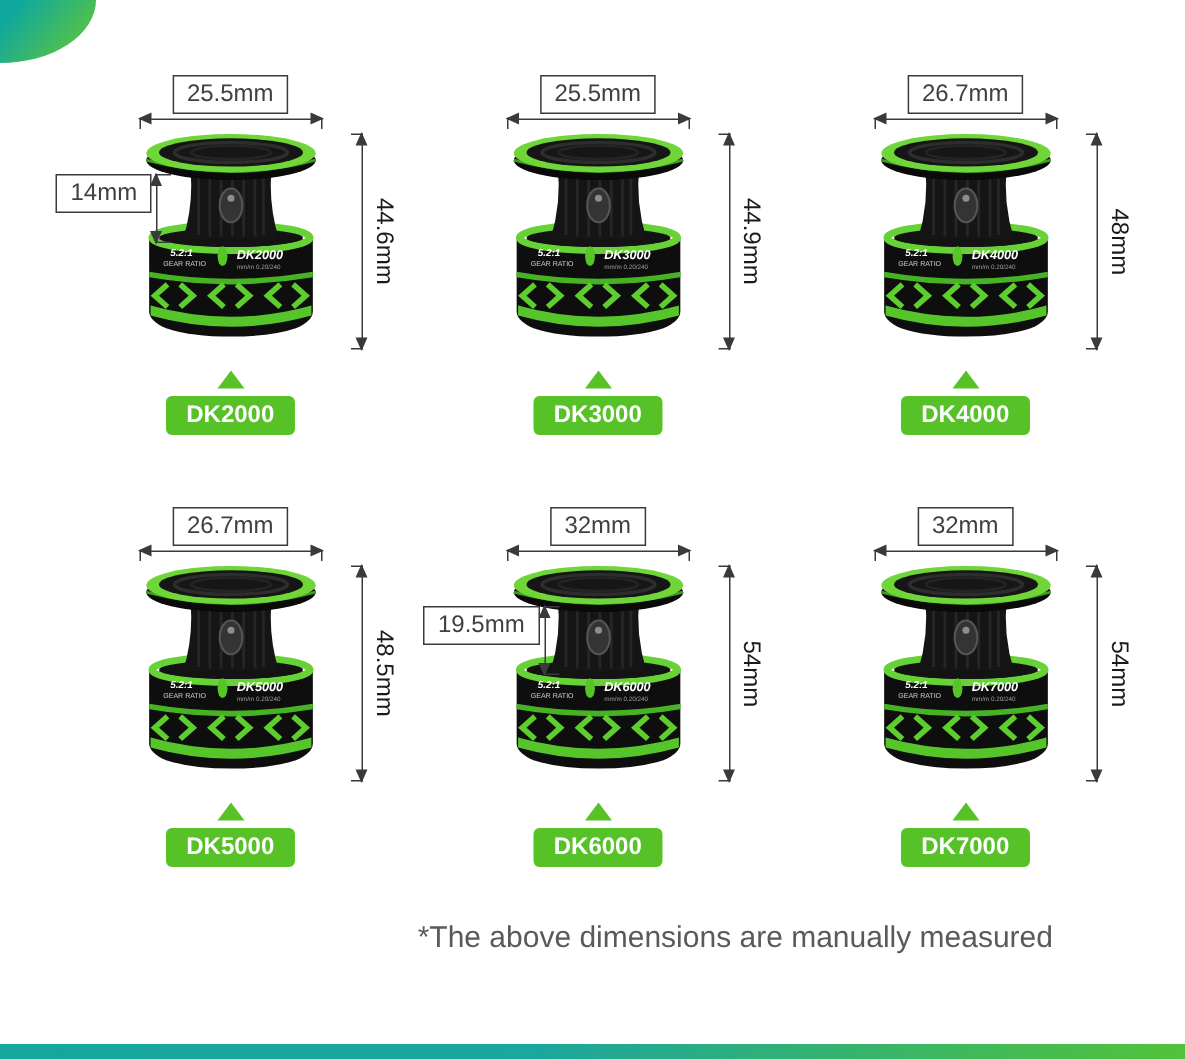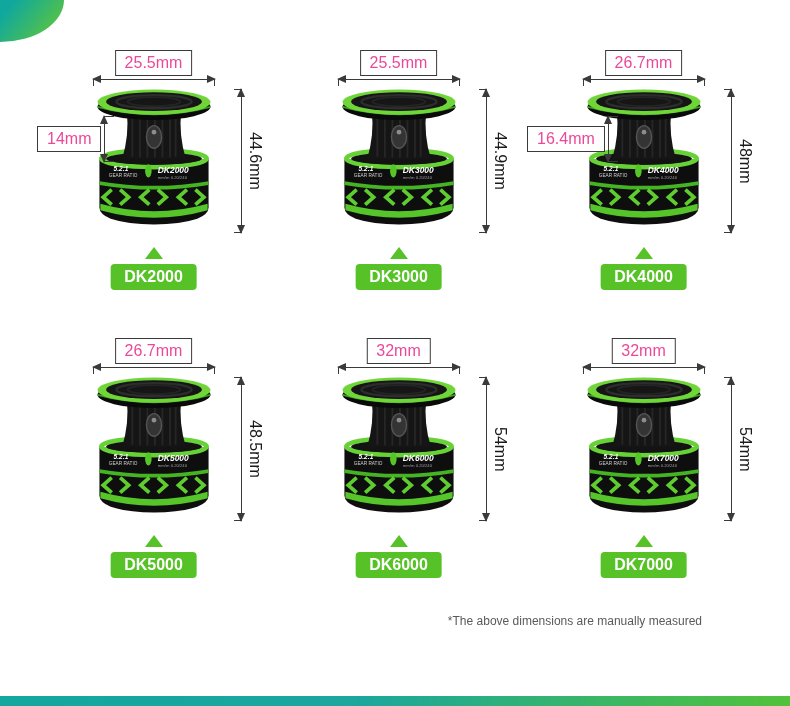--- a/index.html
+++ b/index.html
@@ -16,21 +16,21 @@
   
   .corner{position:absolute;top:0;left:0;width:64px;height:42px;
     background:linear-gradient(130deg,var(--teal) 15%,#5cc53e 85%);
     border-bottom-right-radius:100% 100%;}
 
   
   .grid{position:absolute;top:50px;left:31px;width:735px;display:flex;flex-wrap:wrap;}
   .cell{position:relative;width:245px;height:250px;margin-bottom:38px;}
 
   
-  .dim-box{border:1px solid var(--dim-line);background:#fff;color:#ec4899;
+  .dim-box{border:1px solid var(--dim-line);background:#fff;color:#404040;
     font-size:16px;line-height:22px;padding:1px 9px;white-space:nowrap;}
   .dim-box-top{position:absolute;top:0;left:50%;transform:translateX(-50%);z-index:4;}
 
   
   .h-arrow{position:absolute;top:29px;left:50%;transform:translateX(-50%);
     width:122px;height:1px;background:var(--dim-line);z-index:3;}
   .h-arrow::before{content:"";position:absolute;left:-1px;top:-4px;
     border-top:4.5px solid transparent;border-bottom:4.5px solid transparent;
     border-right:9px solid var(--dim-line);}
   .h-arrow::after{content:"";position:absolute;right:-1px;top:-4px;
@@ -42,21 +42,21 @@
   
   .v-arrow{position:relative;width:1px;background:var(--dim-line);}
   .v-arrow::before{content:"";position:absolute;top:-1px;left:-4px;
     border-left:4.5px solid transparent;border-right:4.5px solid transparent;
     border-bottom:9px solid var(--dim-line);}
   .v-arrow::after{content:"";position:absolute;bottom:-1px;left:-4px;
     border-left:4.5px solid transparent;border-right:4.5px solid transparent;
     border-top:9px solid var(--dim-line);}
 
   
-  .dim-left{position:absolute;left:6px;top:66px;height:46px;display:flex;align-items:center;z-index:5;}
+  .dim-left{position:absolute;left:6px;top:66px;height:46px;display:flex;align-items:flex-start;z-index:5;}
   .v-arrow-sm{height:100%;margin-left:3px;}
   .v-arrow-sm .htick{position:absolute;left:0;width:10px;height:1px;background:var(--dim-line);}
   .v-arrow-sm .ht{top:0}.v-arrow-sm .hb{bottom:0}
 
   
   .dim-right{position:absolute;top:39px;right:12px;height:144px;display:flex;align-items:center;z-index:4;}
   .v-arrow-tall{height:100%;}
   .v-arrow-tall .htick{position:absolute;right:0;width:8px;height:1px;background:var(--dim-line);}
   .v-arrow-tall .ht{top:0}.v-arrow-tall .hb{bottom:0}
   .v-label{writing-mode:vertical-rl;font-size:16px;color:#1a1a1a;margin-left:4px;white-space:nowrap;}
@@ -71,21 +71,21 @@
 
   
   .pointer{position:absolute;top:197px;left:50%;transform:translateX(-50%);
     width:0;height:0;border-left:9px solid transparent;border-right:9px solid transparent;
     border-bottom:12px solid var(--accent-green);}
   .badge{position:absolute;top:214px;left:50%;transform:translateX(-50%);
     background:var(--accent-green);color:#fff;font-weight:bold;font-size:16px;
     padding:4px 14px;border-radius:4px;white-space:nowrap;}
 
   
-  .note{position:absolute;top:614px;right:88px;font-size:12px;color:var(--note-gray);}
+  .note{position:absolute;top:614px;right:88px;font-size:20px;color:var(--note-gray);}
   .bottom-bar{position:absolute;left:0;bottom:0;width:100%;height:10px;
     background:linear-gradient(90deg,#14a79e 0%,#1ba69e 45%,#52c23a 100%);}
 </style>
 </head>
 <body>
 
 <div class="page">
   <div class="corner"></div>
   <div class="grid">
   <div class="cell">
@@ -246,141 +246,141 @@
       <circle cx="70" cy="47" r="2.5" fill="#8d8d8d"></circle>
 
       <ellipse cx="70" cy="20" rx="60" ry="14" fill="#0a0a0a"></ellipse>
       <path d="M10,20 Q70,36 130,20" stroke="#3f9e22" stroke-width="2" fill="none"></path>
       <ellipse cx="70" cy="15" rx="60" ry="13.5" fill="#6fd539"></ellipse>
       <ellipse cx="70" cy="14.5" rx="51" ry="10" fill="#161616"></ellipse>
       <ellipse cx="70" cy="14.5" rx="40" ry="7" fill="none" stroke="#2d2d2d" stroke-width="2.5"></ellipse>
       <ellipse cx="70" cy="14.5" rx="28" ry="4.8" fill="none" stroke="#242424" stroke-width="2"></ellipse>
     </svg>
 
+
+    <div class="dim-right">
+      <div class="v-arrow v-arrow-tall">
+        <i class="htick ht"></i>
+        <i class="htick hb"></i>
+      </div>
+      <div class="v-label">48mm</div>
+    </div>
+
+    <div class="pointer"></div>
+    <div class="badge">DK4000</div>
+  </div>
+
+  <div class="cell">
+
+    <div class="dim-box dim-box-top">26.7mm</div>
+    <div class="h-arrow">
+      <i class="tick tl"></i>
+      <i class="tick tr"></i>
+    </div>
+
+    <svg class="spool" viewBox="0 0 140 152" aria-hidden="true">
+
+      <path d="M12,76 L12,127 Q12,134 24,139 Q42,145 70,145 Q98,145 116,139 Q128,134 128,127 L128,76 Z" fill="#0e0e0e"></path>
+
+      <path d="M13,123 Q70,139 127,123 L127,130 Q70,146 13,130 Z" fill="#55c52a"></path>
+
+      <path d="M12,99 Q70,109 128,99 L128,103 Q70,113 12,103 Z" fill="#46b324"></path>
+
+      <g stroke="#5ecd2f" stroke-width="4" fill="none">
+        <path d="M25,108 l-9,8 l9,8 M34,108 l9,8 l-9,8"></path>
+        <path d="M65,108 l-9,8 l9,8 M74,108 l9,8 l-9,8"></path>
+        <path d="M105,108 l-9,8 l9,8 M114,108 l9,8 l-9,8"></path>
+      </g>
+
+      <ellipse cx="70" cy="75" rx="56" ry="9" fill="none" stroke="#67d236" stroke-width="5"></ellipse>
+      <ellipse cx="70" cy="75" rx="51" ry="6.5" fill="#131313"></ellipse>
+
+      <text class="t-ratio" x="27" y="88">5.2:1</text>
+      <text class="t-ratio-label" x="22" y="95">GEAR RATIO</text>
+      <ellipse cx="64" cy="88" rx="3.5" ry="7" fill="#55c527"></ellipse>
+      <text class="t-code" x="74" y="90">DK5000</text>
+      <text class="t-cap" x="74" y="97">mm/m 0.20/240</text>
+
+      <path d="M41,24 Q44,50 36,76 L104,76 Q96,50 99,24 Z" fill="#151515"></path>
+      <path d="M47,27 V73 M55,26 V74 M63,26 V74 M71,26 V74 M79,26 V74 M87,26 V74 M93,27 V73" stroke="#262626" stroke-width="2" fill="none"></path>
+      <ellipse cx="70" cy="52" rx="8" ry="12" fill="#343434" stroke="#555555" stroke-width="1.5"></ellipse>
+      <circle cx="70" cy="47" r="2.5" fill="#8d8d8d"></circle>
+
+      <ellipse cx="70" cy="20" rx="60" ry="14" fill="#0a0a0a"></ellipse>
+      <path d="M10,20 Q70,36 130,20" stroke="#3f9e22" stroke-width="2" fill="none"></path>
+      <ellipse cx="70" cy="15" rx="60" ry="13.5" fill="#6fd539"></ellipse>
+      <ellipse cx="70" cy="14.5" rx="51" ry="10" fill="#161616"></ellipse>
+      <ellipse cx="70" cy="14.5" rx="40" ry="7" fill="none" stroke="#2d2d2d" stroke-width="2.5"></ellipse>
+      <ellipse cx="70" cy="14.5" rx="28" ry="4.8" fill="none" stroke="#242424" stroke-width="2"></ellipse>
+    </svg>
+
+
+    <div class="dim-right">
+      <div class="v-arrow v-arrow-tall">
+        <i class="htick ht"></i>
+        <i class="htick hb"></i>
+      </div>
+      <div class="v-label">48.5mm</div>
+    </div>
+
+    <div class="pointer"></div>
+    <div class="badge">DK5000</div>
+  </div>
+
+  <div class="cell">
+
+    <div class="dim-box dim-box-top">32mm</div>
+    <div class="h-arrow">
+      <i class="tick tl"></i>
+      <i class="tick tr"></i>
+    </div>
+
+    <svg class="spool" viewBox="0 0 140 152" aria-hidden="true">
+
+      <path d="M12,76 L12,127 Q12,134 24,139 Q42,145 70,145 Q98,145 116,139 Q128,134 128,127 L128,76 Z" fill="#0e0e0e"></path>
+
+      <path d="M13,123 Q70,139 127,123 L127,130 Q70,146 13,130 Z" fill="#55c52a"></path>
+
+      <path d="M12,99 Q70,109 128,99 L128,103 Q70,113 12,103 Z" fill="#46b324"></path>
+
+      <g stroke="#5ecd2f" stroke-width="4" fill="none">
+        <path d="M25,108 l-9,8 l9,8 M34,108 l9,8 l-9,8"></path>
+        <path d="M65,108 l-9,8 l9,8 M74,108 l9,8 l-9,8"></path>
+        <path d="M105,108 l-9,8 l9,8 M114,108 l9,8 l-9,8"></path>
+      </g>
+
+      <ellipse cx="70" cy="75" rx="56" ry="9" fill="none" stroke="#67d236" stroke-width="5"></ellipse>
+      <ellipse cx="70" cy="75" rx="51" ry="6.5" fill="#131313"></ellipse>
+
+      <text class="t-ratio" x="27" y="88">5.2:1</text>
+      <text class="t-ratio-label" x="22" y="95">GEAR RATIO</text>
+      <ellipse cx="64" cy="88" rx="3.5" ry="7" fill="#55c527"></ellipse>
+      <text class="t-code" x="74" y="90">DK6000</text>
+      <text class="t-cap" x="74" y="97">mm/m 0.20/240</text>
+
+      <path d="M41,24 Q44,50 36,76 L104,76 Q96,50 99,24 Z" fill="#151515"></path>
+      <path d="M47,27 V73 M55,26 V74 M63,26 V74 M71,26 V74 M79,26 V74 M87,26 V74 M93,27 V73" stroke="#262626" stroke-width="2" fill="none"></path>
+      <ellipse cx="70" cy="52" rx="8" ry="12" fill="#343434" stroke="#555555" stroke-width="1.5"></ellipse>
+      <circle cx="70" cy="47" r="2.5" fill="#8d8d8d"></circle>
+
+      <ellipse cx="70" cy="20" rx="60" ry="14" fill="#0a0a0a"></ellipse>
+      <path d="M10,20 Q70,36 130,20" stroke="#3f9e22" stroke-width="2" fill="none"></path>
+      <ellipse cx="70" cy="15" rx="60" ry="13.5" fill="#6fd539"></ellipse>
+      <ellipse cx="70" cy="14.5" rx="51" ry="10" fill="#161616"></ellipse>
+      <ellipse cx="70" cy="14.5" rx="40" ry="7" fill="none" stroke="#2d2d2d" stroke-width="2.5"></ellipse>
+      <ellipse cx="70" cy="14.5" rx="28" ry="4.8" fill="none" stroke="#242424" stroke-width="2"></ellipse>
+    </svg>
+
     <div class="dim-left">
-      <div class="dim-box">16.4mm</div>
+      <div class="dim-box">19.5mm</div>
       <div class="v-arrow v-arrow-sm">
         <i class="htick ht"></i>
         <i class="htick hb"></i>
       </div>
     </div>
-
-    <div class="dim-right">
-      <div class="v-arrow v-arrow-tall">
-        <i class="htick ht"></i>
-        <i class="htick hb"></i>
-      </div>
-      <div class="v-label">48mm</div>
-    </div>
-
-    <div class="pointer"></div>
-    <div class="badge">DK4000</div>
-  </div>
-
-  <div class="cell">
-
-    <div class="dim-box dim-box-top">26.7mm</div>
-    <div class="h-arrow">
-      <i class="tick tl"></i>
-      <i class="tick tr"></i>
-    </div>
-
-    <svg class="spool" viewBox="0 0 140 152" aria-hidden="true">
-
-      <path d="M12,76 L12,127 Q12,134 24,139 Q42,145 70,145 Q98,145 116,139 Q128,134 128,127 L128,76 Z" fill="#0e0e0e"></path>
-
-      <path d="M13,123 Q70,139 127,123 L127,130 Q70,146 13,130 Z" fill="#55c52a"></path>
-
-      <path d="M12,99 Q70,109 128,99 L128,103 Q70,113 12,103 Z" fill="#46b324"></path>
-
-      <g stroke="#5ecd2f" stroke-width="4" fill="none">
-        <path d="M25,108 l-9,8 l9,8 M34,108 l9,8 l-9,8"></path>
-        <path d="M65,108 l-9,8 l9,8 M74,108 l9,8 l-9,8"></path>
-        <path d="M105,108 l-9,8 l9,8 M114,108 l9,8 l-9,8"></path>
-      </g>
-
-      <ellipse cx="70" cy="75" rx="56" ry="9" fill="none" stroke="#67d236" stroke-width="5"></ellipse>
-      <ellipse cx="70" cy="75" rx="51" ry="6.5" fill="#131313"></ellipse>
-
-      <text class="t-ratio" x="27" y="88">5.2:1</text>
-      <text class="t-ratio-label" x="22" y="95">GEAR RATIO</text>
-      <ellipse cx="64" cy="88" rx="3.5" ry="7" fill="#55c527"></ellipse>
-      <text class="t-code" x="74" y="90">DK5000</text>
-      <text class="t-cap" x="74" y="97">mm/m 0.20/240</text>
-
-      <path d="M41,24 Q44,50 36,76 L104,76 Q96,50 99,24 Z" fill="#151515"></path>
-      <path d="M47,27 V73 M55,26 V74 M63,26 V74 M71,26 V74 M79,26 V74 M87,26 V74 M93,27 V73" stroke="#262626" stroke-width="2" fill="none"></path>
-      <ellipse cx="70" cy="52" rx="8" ry="12" fill="#343434" stroke="#555555" stroke-width="1.5"></ellipse>
-      <circle cx="70" cy="47" r="2.5" fill="#8d8d8d"></circle>
-
-      <ellipse cx="70" cy="20" rx="60" ry="14" fill="#0a0a0a"></ellipse>
-      <path d="M10,20 Q70,36 130,20" stroke="#3f9e22" stroke-width="2" fill="none"></path>
-      <ellipse cx="70" cy="15" rx="60" ry="13.5" fill="#6fd539"></ellipse>
-      <ellipse cx="70" cy="14.5" rx="51" ry="10" fill="#161616"></ellipse>
-      <ellipse cx="70" cy="14.5" rx="40" ry="7" fill="none" stroke="#2d2d2d" stroke-width="2.5"></ellipse>
-      <ellipse cx="70" cy="14.5" rx="28" ry="4.8" fill="none" stroke="#242424" stroke-width="2"></ellipse>
-    </svg>
-
-
-    <div class="dim-right">
-      <div class="v-arrow v-arrow-tall">
-        <i class="htick ht"></i>
-        <i class="htick hb"></i>
-      </div>
-      <div class="v-label">48.5mm</div>
-    </div>
-
-    <div class="pointer"></div>
-    <div class="badge">DK5000</div>
-  </div>
-
-  <div class="cell">
-
-    <div class="dim-box dim-box-top">32mm</div>
-    <div class="h-arrow">
-      <i class="tick tl"></i>
-      <i class="tick tr"></i>
-    </div>
-
-    <svg class="spool" viewBox="0 0 140 152" aria-hidden="true">
-
-      <path d="M12,76 L12,127 Q12,134 24,139 Q42,145 70,145 Q98,145 116,139 Q128,134 128,127 L128,76 Z" fill="#0e0e0e"></path>
-
-      <path d="M13,123 Q70,139 127,123 L127,130 Q70,146 13,130 Z" fill="#55c52a"></path>
-
-      <path d="M12,99 Q70,109 128,99 L128,103 Q70,113 12,103 Z" fill="#46b324"></path>
-
-      <g stroke="#5ecd2f" stroke-width="4" fill="none">
-        <path d="M25,108 l-9,8 l9,8 M34,108 l9,8 l-9,8"></path>
-        <path d="M65,108 l-9,8 l9,8 M74,108 l9,8 l-9,8"></path>
-        <path d="M105,108 l-9,8 l9,8 M114,108 l9,8 l-9,8"></path>
-      </g>
-
-      <ellipse cx="70" cy="75" rx="56" ry="9" fill="none" stroke="#67d236" stroke-width="5"></ellipse>
-      <ellipse cx="70" cy="75" rx="51" ry="6.5" fill="#131313"></ellipse>
-
-      <text class="t-ratio" x="27" y="88">5.2:1</text>
-      <text class="t-ratio-label" x="22" y="95">GEAR RATIO</text>
-      <ellipse cx="64" cy="88" rx="3.5" ry="7" fill="#55c527"></ellipse>
-      <text class="t-code" x="74" y="90">DK6000</text>
-      <text class="t-cap" x="74" y="97">mm/m 0.20/240</text>
-
-      <path d="M41,24 Q44,50 36,76 L104,76 Q96,50 99,24 Z" fill="#151515"></path>
-      <path d="M47,27 V73 M55,26 V74 M63,26 V74 M71,26 V74 M79,26 V74 M87,26 V74 M93,27 V73" stroke="#262626" stroke-width="2" fill="none"></path>
-      <ellipse cx="70" cy="52" rx="8" ry="12" fill="#343434" stroke="#555555" stroke-width="1.5"></ellipse>
-      <circle cx="70" cy="47" r="2.5" fill="#8d8d8d"></circle>
-
-      <ellipse cx="70" cy="20" rx="60" ry="14" fill="#0a0a0a"></ellipse>
-      <path d="M10,20 Q70,36 130,20" stroke="#3f9e22" stroke-width="2" fill="none"></path>
-      <ellipse cx="70" cy="15" rx="60" ry="13.5" fill="#6fd539"></ellipse>
-      <ellipse cx="70" cy="14.5" rx="51" ry="10" fill="#161616"></ellipse>
-      <ellipse cx="70" cy="14.5" rx="40" ry="7" fill="none" stroke="#2d2d2d" stroke-width="2.5"></ellipse>
-      <ellipse cx="70" cy="14.5" rx="28" ry="4.8" fill="none" stroke="#242424" stroke-width="2"></ellipse>
-    </svg>
-
 
     <div class="dim-right">
       <div class="v-arrow v-arrow-tall">
         <i class="htick ht"></i>
         <i class="htick hb"></i>
       </div>
       <div class="v-label">54mm</div>
     </div>
 
     <div class="pointer"></div>

